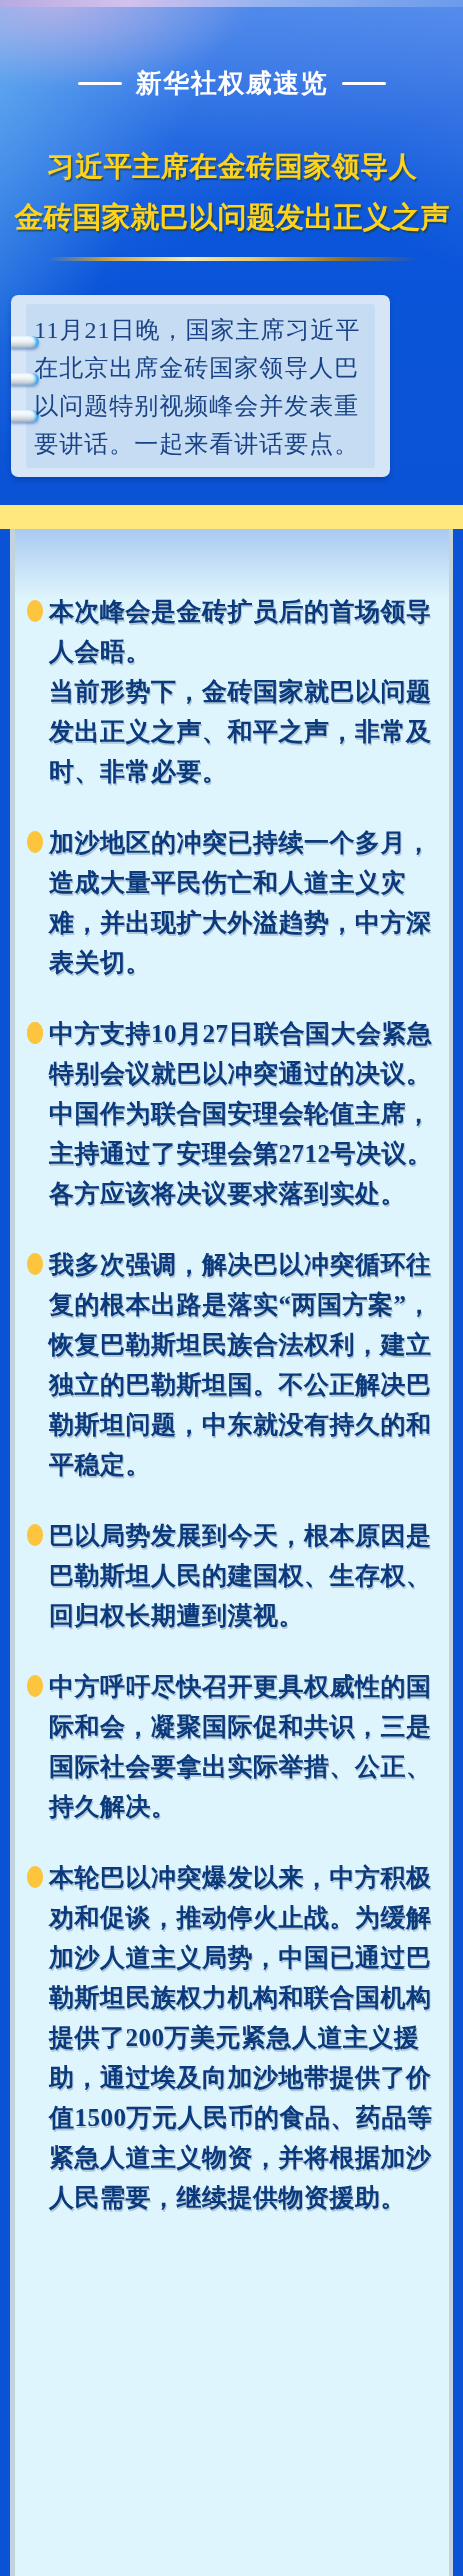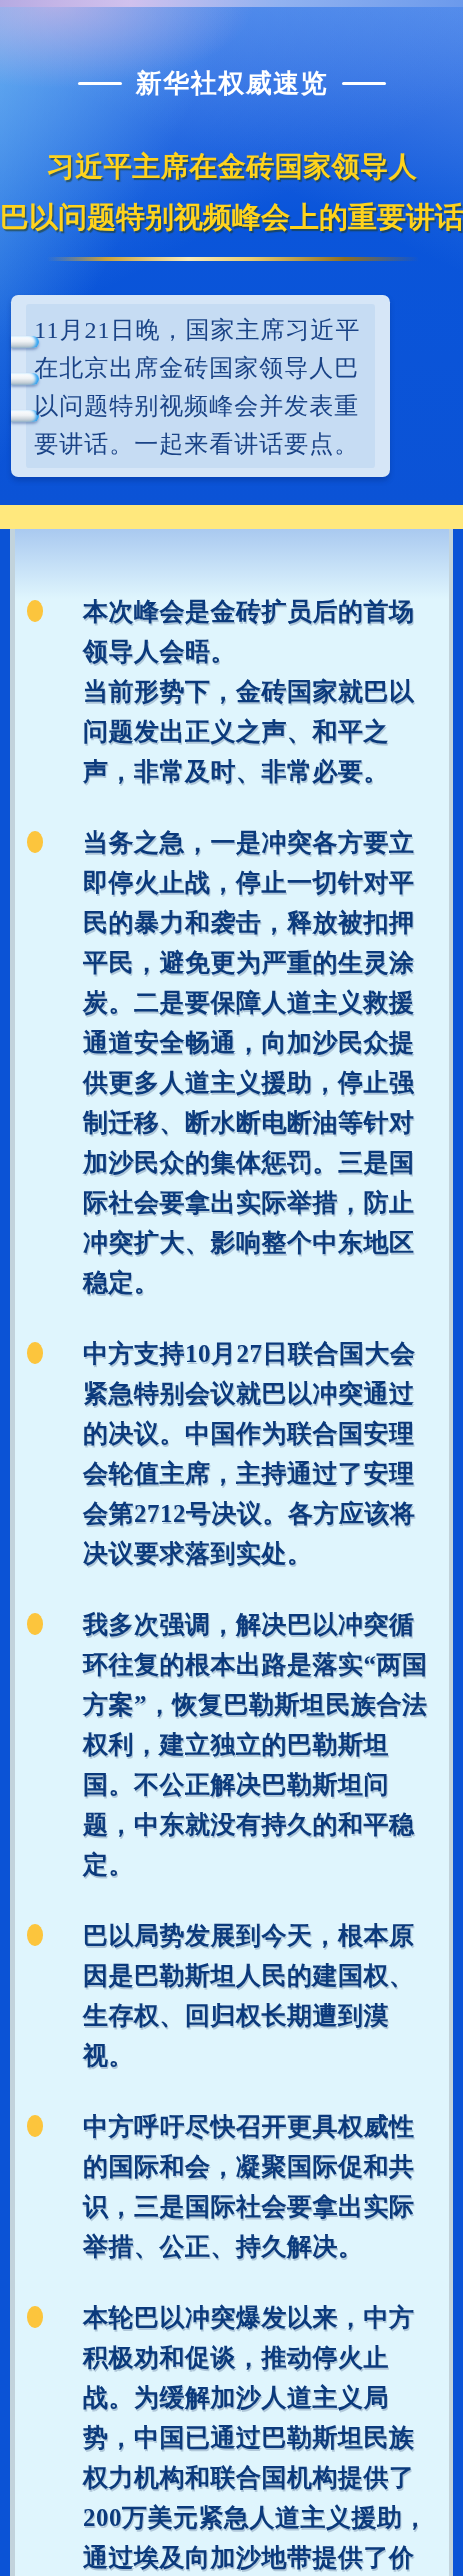--- a/index.html
+++ b/index.html
@@ -53,21 +53,21 @@
   .content-card{position:absolute;top:529px;left:10.3px;width:443px;height:2952px;
     background:#fdd76f;border-radius:0 0 11.3px 11.3px;}
   .card-frame{position:absolute;top:0;left:0;right:0;bottom:17.5px;
     background:#c2d3dc;border-radius:0 0 9.3px 9.3px;}
   .card-body{position:absolute;top:0;left:4.6px;right:4.6px;bottom:7.2px;
     background:#dff5fd;border-radius:0 0 6.2px 6.2px;overflow:hidden;}
   .card-body::before{content:"";position:absolute;top:0;left:0;right:0;height:70px;
     background:linear-gradient(180deg,#a9c9f0 0%, rgba(223,245,253,0) 100%);}
 
   .bullet-list{position:relative;margin:0;padding:63px 12px 0 0;list-style:none;}
-  .bullet-item{position:relative;padding-left:68px;margin-bottom:31px;}
+  .bullet-item{position:relative;padding-left:34px;margin-bottom:31px;}
   .bullet-dot{position:absolute;left:12.4px;top:8.2px;width:15.5px;height:21.6px;border-radius:50%;
     background:#fcc53d;}
   .bullet-text{display:block;color:#0b3a7c;font-size:25px;line-height:40px;font-weight:bold;
     font-family:"Liberation Serif",serif;letter-spacing:0.5px;white-space:pre-line;
     text-shadow:1px 1.5px 0.5px rgba(13,40,90,0.22);}
 </style>
 </head>
 <body>
 
 <div id="canvas">
@@ -75,21 +75,21 @@
   <div class="header-bg"></div>
   <div class="top-strip"></div>
 
   <div class="badge-row">
     <span class="badge-dash"></span>
     <span class="badge-text">新华社权威速览</span>
     <span class="badge-dash"></span>
   </div>
 
   <div class="title-l1">习近平主席在金砖国家领导人</div>
-  <div class="title-l2">巴以问题特别视频峰会上的重要讲话</div>
+  <div class="title-l2">金砖国家就巴以问题发出正义之声</div>
 
   <div class="gold-line"></div>
 
   <div class="intro-card">
     <div class="intro-inner"></div>
     <span class="ring ring1"></span>
     <span class="ring ring2"></span>
     <span class="ring ring3"></span>
     <div class="intro-text">11月21日晚，国家主席习近平在北京出席金砖国家领导人巴以问题特别视频峰会并发表重要讲话。一起来看讲话要点。</div>
   </div>
@@ -99,21 +99,24 @@
     <div class="card-frame">
       <div class="card-body">
         <ul class="bullet-list">
           <li class="bullet-item">
             <span class="bullet-dot"></span>
             <span class="bullet-text">本次峰会是金砖扩员后的首场领导人会晤。
 当前形势下，金砖国家就巴以问题发出正义之声、和平之声，非常及时、非常必要。</span>
           </li>
           <li class="bullet-item">
             <span class="bullet-dot"></span>
-            <span class="bullet-text">当务之急，一是冲突各方要立即停火止战，停止一切针对平民的暴力和袭击，释放被扣押平民，避免更为严重的生灵涂炭。二是要保障人道主义救援通道安全畅通，向加沙民众提供更多人道主义援助，停止强制迁移、断水断电断油等针对加沙民众的集体惩罚。三是国际社会要拿出实际举措，防止冲突扩大、影响整个中东地区稳定。</span>
+            <span class="bullet-text">加沙地区的冲突已持续一个多月，造成大量平民伤亡和人道主义灾难，并出现扩大外溢趋势，中方深表关切。</span>
+          </li>
+          <li class="bullet-item">
+            <span class="bullet-dot"></span>
           </li>
           <li class="bullet-item">
             <span class="bullet-dot"></span>
             <span class="bullet-text">中方支持10月27日联合国大会紧急特别会议就巴以冲突通过的决议。中国作为联合国安理会轮值主席，主持通过了安理会第2712号决议。各方应该将决议要求落到实处。</span>
           </li>
           <li class="bullet-item">
             <span class="bullet-dot"></span>
             <span class="bullet-text">我多次强调，解决巴以冲突循环往复的根本出路是落实“两国方案”，恢复巴勒斯坦民族合法权利，建立独立的巴勒斯坦国。不公正解决巴勒斯坦问题，中东就没有持久的和平稳定。</span>
           </li>
           <li class="bullet-item">

